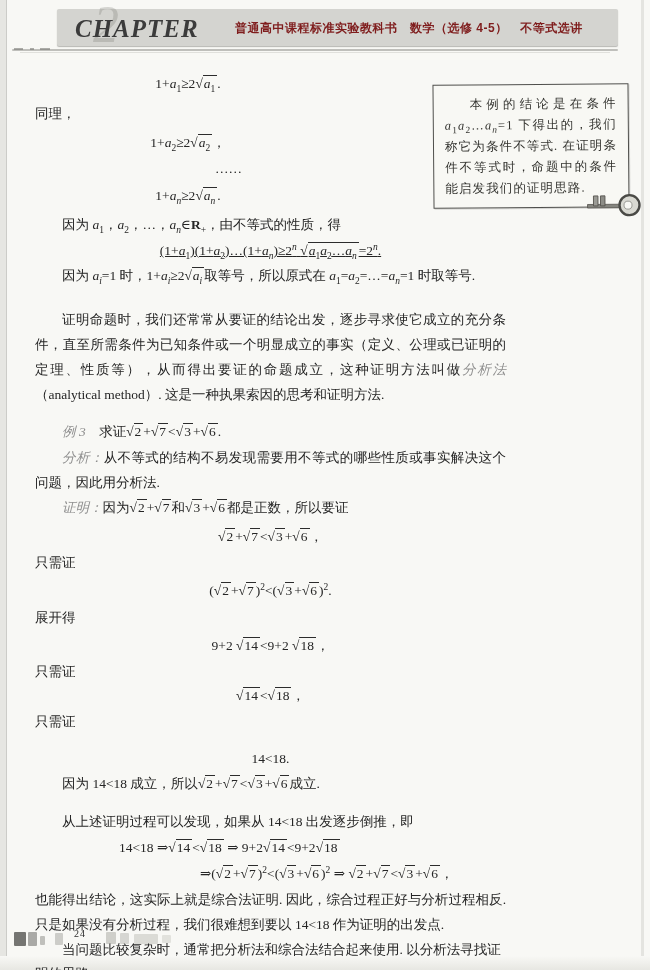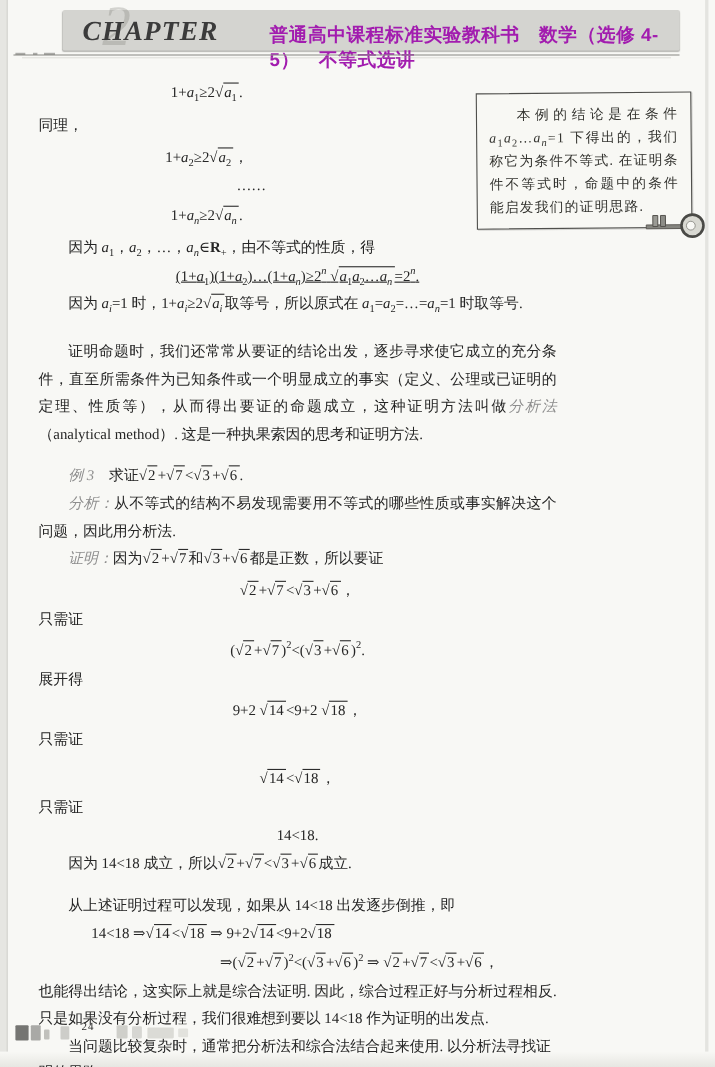--- a/index.html
+++ b/index.html
@@ -25,23 +25,23 @@
     position:absolute;left:36px;top:-14px;
     font-size:52px;font-style:italic;color:rgba(125,125,120,.30);
     font-family:"Liberation Serif","DejaVu Serif",serif;
   }
   .chapter-label{
     position:absolute;left:18px;top:6px;
     font-size:25px;font-style:italic;font-weight:600;letter-spacing:1px;
     color:#3b3b3b;
   }
   .book-title{
-    position:absolute;left:188px;top:11px;
+    position:absolute;left:178px;top:11px;
     font-family:"Liberation Sans","DejaVu Sans",sans-serif;
-    font-size:17px;font-weight:bold;color:#a21caf;letter-spacing:.5px;
+    font-size:12px;font-weight:bold;color:#7f1d1d;letter-spacing:.5px;
   }
   .header-rule{position:absolute;left:12px;top:49px;width:606px;height:2px;background:#90908a;opacity:.55;border-radius:1px;}
   .header-rule2{position:absolute;left:20px;top:52px;width:590px;height:1px;background:#a8a8a2;opacity:.3;}
   .header-dash{position:absolute;top:48px;height:2px;background:#7a7a75;opacity:.6;}
 
   
   .note-box{
     position:absolute;left:433px;top:84px;width:196px;min-height:118px;
     box-sizing:border-box;border:1px solid #4f4f4c;background:#f8f8f4;
     transform:rotate(-.5deg);
@@ -109,26 +109,26 @@
       <div class="line para" style="margin-top: 19px;">证明命题时，我们还常常从要证的结论出发，逐步寻求使它成立的充分条件，直至所需条件为已知条件或一个明显成立的事实（定义、公理或已证明的定理、性质等），从而得出要证的命题成立，这种证明方法叫做<span class="term">分析法</span>（analytical method）. 这是一种执果索因的思考和证明方法.</div>
       <div class="line ind" style="margin-top: 13px;"><span class="term">例 3</span>　求证<span class="sq">√<span class="vin">2</span></span>+<span class="sq">√<span class="vin">7</span></span>&lt;<span class="sq">√<span class="vin">3</span></span>+<span class="sq">√<span class="vin">6</span></span>.</div>
       <div class="line para" style="margin-top: 1px;"><span class="term">分析：</span>从不等式的结构不易发现需要用不等式的哪些性质或事实解决这个问题，因此用分析法.</div>
       <div class="line ind" style="margin-top: 1px;"><span class="term">证明：</span>因为<span class="sq">√<span class="vin">2</span></span>+<span class="sq">√<span class="vin">7</span></span>和<span class="sq">√<span class="vin">3</span></span>+<span class="sq">√<span class="vin">6</span></span>都是正数，所以要证</div>
       <div class="line c" style="margin-top: 5px;"><span class="sq">√<span class="vin">2</span></span>+<span class="sq">√<span class="vin">7</span></span>&lt;<span class="sq">√<span class="vin">3</span></span>+<span class="sq">√<span class="vin">6</span></span>，</div>
       <div class="line l" style="margin-top: 2px;">只需证</div>
       <div class="line c" style="margin-top: 4px;">(<span class="sq">√<span class="vin">2</span></span>+<span class="sq">√<span class="vin">7</span></span>)<sup>2</sup>&lt;(<span class="sq">√<span class="vin">3</span></span>+<span class="sq">√<span class="vin">6</span></span>)<sup>2</sup>.</div>
       <div class="line l" style="margin-top: 3px;">展开得</div>
       <div class="line c" style="margin-top: 4px;">9+2 <span class="sq">√<span class="vin">14</span></span>&lt;9+2 <span class="sq">√<span class="vin">18</span></span>，</div>
       <div class="line l" style="margin-top: 2px;">只需证</div>
-      <div class="line c" style="margin-top: 12px;"><span class="sq">√<span class="vin">14</span></span>&lt;<span class="sq">√<span class="vin">18</span></span>，</div>
+      <div class="line c" style="margin-top: 0;"><span class="sq">√<span class="vin">14</span></span>&lt;<span class="sq">√<span class="vin">18</span></span>，</div>
       <div class="line l" style="margin-top: 2px;">只需证</div>
-      <div class="line c" style="margin-top: 2px;">14&lt;18.</div>
+      <div class="line c" style="margin-top: 13px;">14&lt;18.</div>
       <div class="line ind" style="margin-top: 1px;">因为 14&lt;18 成立，所以<span class="sq">√<span class="vin">2</span></span>+<span class="sq">√<span class="vin">7</span></span>&lt;<span class="sq">√<span class="vin">3</span></span>+<span class="sq">√<span class="vin">6</span></span>成立.</div>
       <div class="line ind" style="margin-top: 14px;">从上述证明过程可以发现，如果从 14&lt;18 出发逐步倒推，即</div>
-      <div class="line l" style="margin-top: 2px; margin-left: 48px;">14&lt;18 ⇒<span class="sq">√<span class="vin">14</span></span>&lt;<span class="sq">√<span class="vin">18</span></span> ⇒ 9+2<span class="sq">√<span class="vin">14</span></span>&lt;9+2<span class="sq">√<span class="vin">18</span></span></div>
+      <div class="line l" style="margin-top: 2px; margin-left: 84px;">14&lt;18 ⇒<span class="sq">√<span class="vin">14</span></span>&lt;<span class="sq">√<span class="vin">18</span></span> ⇒ 9+2<span class="sq">√<span class="vin">14</span></span>&lt;9+2<span class="sq">√<span class="vin">18</span></span></div>
       <div class="line l" style="margin-top: 2px; margin-left: 165px;">⇒(<span class="sq">√<span class="vin">2</span></span>+<span class="sq">√<span class="vin">7</span></span>)<sup>2</sup>&lt;(<span class="sq">√<span class="vin">3</span></span>+<span class="sq">√<span class="vin">6</span></span>)<sup>2</sup> ⇒ <span class="sq">√<span class="vin">2</span></span>+<span class="sq">√<span class="vin">7</span></span>&lt;<span class="sq">√<span class="vin">3</span></span>+<span class="sq">√<span class="vin">6</span></span>，</div>
       <div class="line para noind" style="margin-top: 1px;">也能得出结论，这实际上就是综合法证明. 因此，综合过程正好与分析过程相反. 只是如果没有分析过程，我们很难想到要以 14&lt;18 作为证明的出发点.</div>
       <div class="line ind" style="margin-top: 1px;">当问题比较复杂时，通常把分析法和综合法结合起来使用. 以分析法寻找证明的思路，</div>
     </div>
 
   <div class="note-box">
     <div class="note-text">本例的结论是在条件 <i>a</i><sub>1</sub><i>a</i><sub>2</sub>…<i>a</i><sub><i>n</i></sub>=1 下得出的，我们称它为条件不等式. 在证明条件不等式时，命题中的条件能启发我们的证明思路.</div>
     <svg class="key-icon" viewBox="0 0 60 34">
       <rect x="3" y="18" width="34" height="3.5" fill="#85857f" stroke="#55534e" stroke-width="0.8"></rect>
       <rect x="9" y="9.5" width="4.5" height="10" fill="#9a9a94" stroke="#55534e" stroke-width="0.9"></rect>

